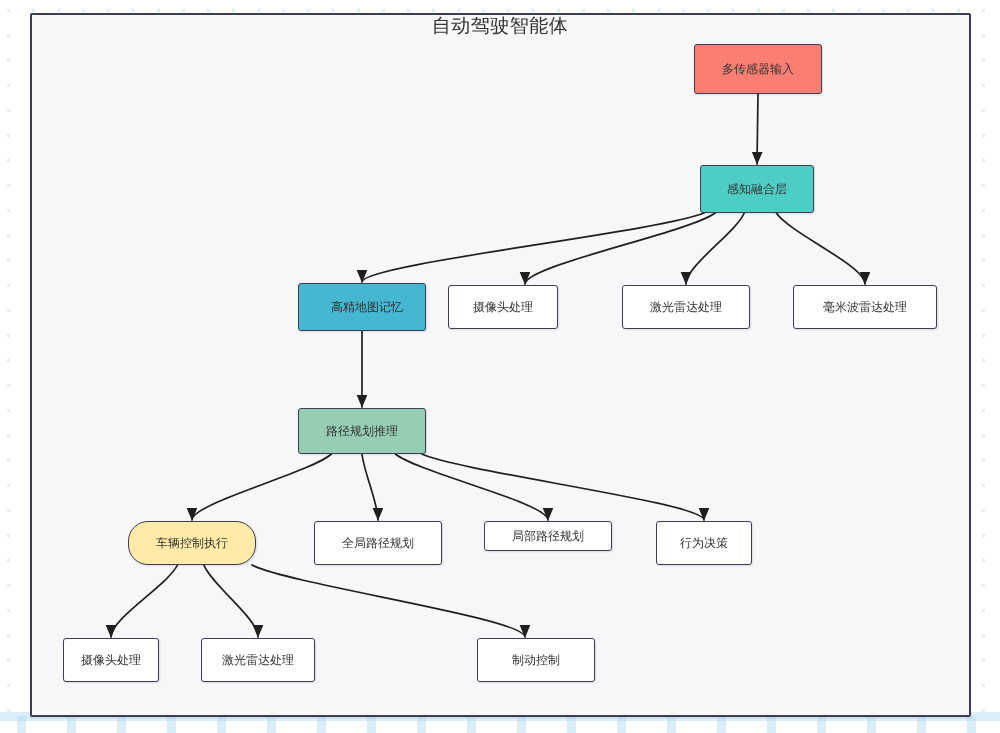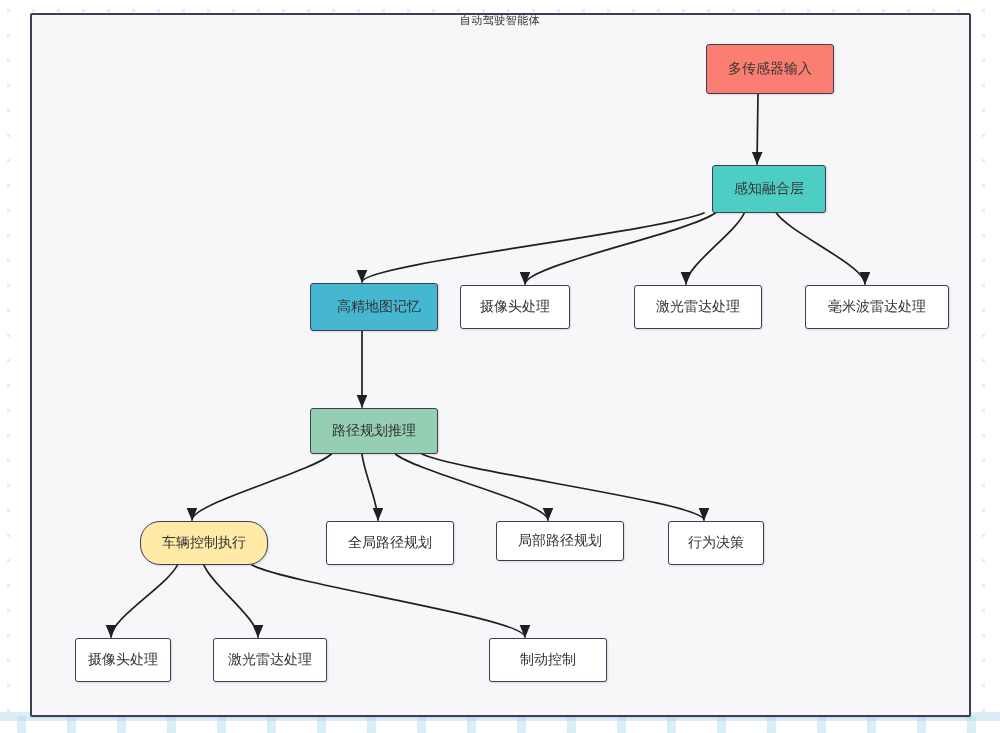--- a/index.html
+++ b/index.html
@@ -52,21 +52,21 @@
     border-radius: 2px;
     box-shadow: 0 1px 2px rgba(0,0,0,0.10);
   }
 
   #cluster-title {
     position: absolute;
     left: 0;
     top: 13px;
     width: 1000px;
     text-align: center;
-    font-size: 11px;
+    font-size: 19px;
     color: #333333;
     letter-spacing: .5px;
     white-space: nowrap;
   }
 
   
   #edges {
     position: absolute;
     left: 0;
     top: 0;
@@ -77,27 +77,26 @@
 
   
   .node {
     position: absolute;
     box-sizing: border-box;
     border: 1.6px solid #3f3d56;
     border-radius: 2px;
     display: flex;
     align-items: center;
     justify-content: center;
-    font-size: 14px;
+    font-size: 12px;
     color: #333333;
     white-space: nowrap;
     box-shadow: 1px 1px 2px rgba(0,0,0,0.12);
     background: #ffffff;
     user-select: none;
-    margin-left: 12px;
   }
   .node.rounded { border-radius: 3px; }
 </style>
 </head>
 <body>
 
 <div id="canvas">
 
   <div id="grid-crosses"></div>
 
@@ -149,21 +148,21 @@
       </div>
       <div class="node rounded" style="left: 298px; top: 408px; width: 128px; height: 46px; background: rgb(150, 206, 180); border-color: rgb(63, 61, 86);">
         <span>路径规划推理</span>
       </div>
       <div class="node rounded" style="left: 128px; top: 521px; width: 128px; height: 44px; background: rgb(255, 234, 167); border-color: rgb(63, 61, 86); border-radius: 20px;">
         <span>车辆控制执行</span>
       </div>
       <div class="node rounded" style="left: 314px; top: 521px; width: 128px; height: 44px; background: rgb(255, 255, 255); border-color: rgb(63, 61, 86);">
         <span>全局路径规划</span>
       </div>
-      <div class="node rounded" style="left: 484px; top: 521px; width: 128px; height: 40px; background: rgb(255, 255, 255); border-color: rgb(63, 61, 86); text-align: center;">
+      <div class="node rounded" style="left: 484px; top: 521px; width: 128px; height: 30px; background: rgb(255, 255, 255); border-color: rgb(63, 61, 86); text-align: center;">
         <span>局部路径规划</span>
       </div>
       <div class="node rounded" style="left: 656px; top: 521px; width: 96px; height: 44px; background: rgb(255, 255, 255); border-color: rgb(63, 61, 86);">
         <span>行为决策</span>
       </div>
       <div class="node rounded" style="left: 63px; top: 638px; width: 96px; height: 44px; background: rgb(255, 255, 255); border-color: rgb(63, 61, 86);">
         <span>摄像头处理</span>
       </div>
       <div class="node rounded" style="left: 201px; top: 638px; width: 114px; height: 44px; background: rgb(255, 255, 255); border-color: rgb(63, 61, 86);">
         <span>激光雷达处理</span>

